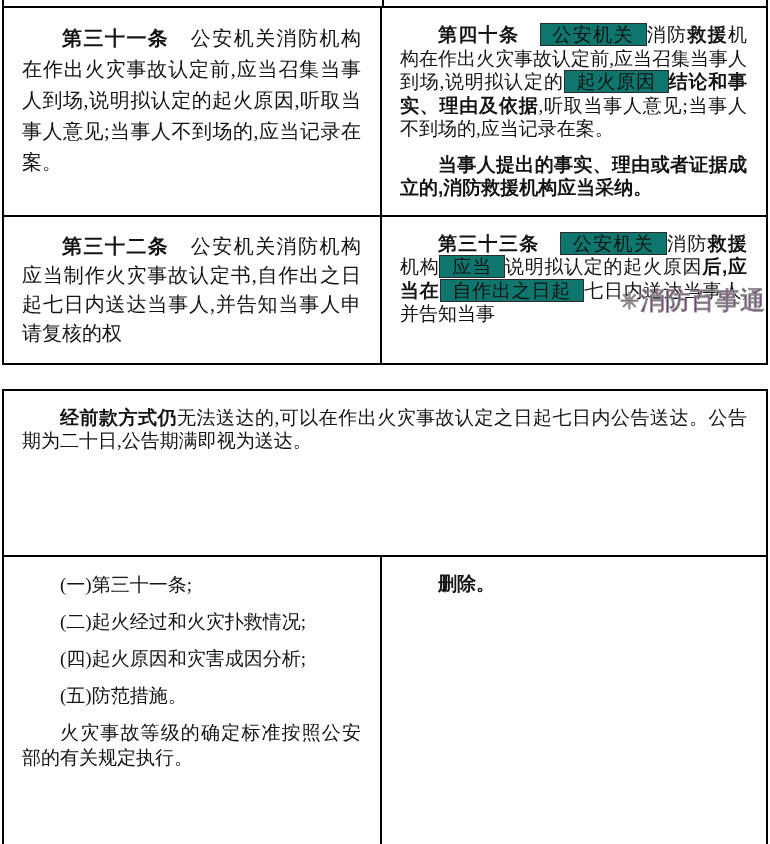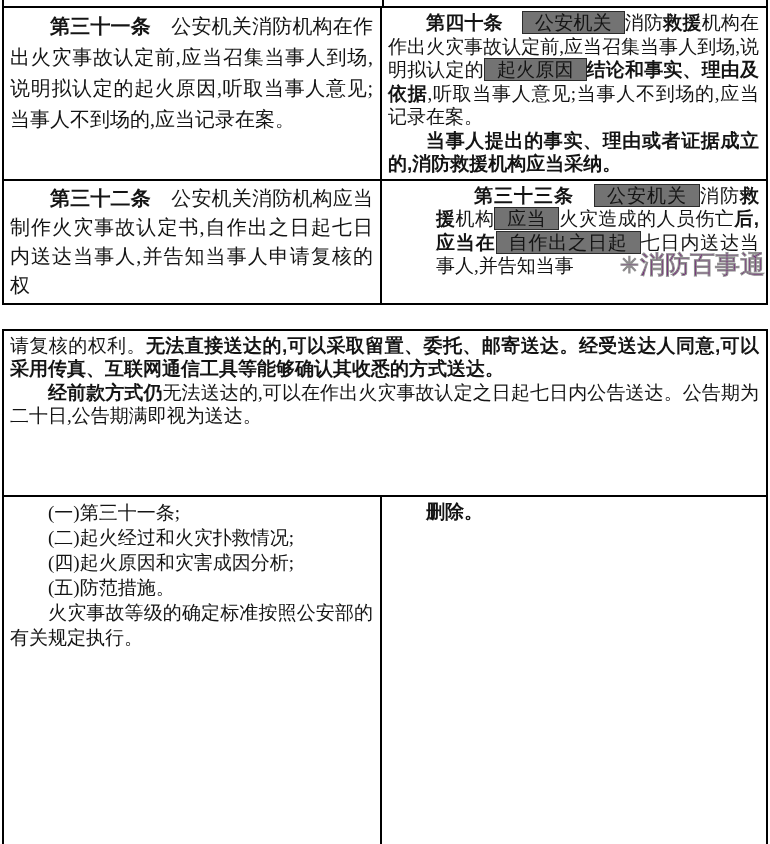--- a/index.html
+++ b/index.html
@@ -26,32 +26,32 @@
     text-align:justify;overflow:hidden;}
   .cell.left{width:378px;border-right:2px solid #000;flex:none;}
   .cell.right{flex:1;position:relative;}
 
   
   .lh31{font-size:20px;line-height:31px;}
   .lh29{font-size:20px;line-height:29px;}
   .lh25{font-size:19px;line-height:25px;}
   .rcol{font-size:19px;line-height:23.5px;}
 
-  .para{margin:0;}
+  .para{margin:12px;}
   .para.indent{text-indent:2em;}
 
   
   .em{font-family:"Liberation Sans", sans-serif;font-weight:700;}
   
-  .boxed{background:#737373;border:1px solid #2b2b2b;padding:0 12px;}
+  .boxed{background:#0f766e;border:1px solid #2b2b2b;padding:0 12px;}
 
   .gap{height:24px;}
 
   .mh-t1r1{min-height:168px;}
-  .mh-t1r2{min-height:84px;gap:48px;}
+  .mh-t1r2{min-height:84px;}
   .mh-t2r1{min-height:164px;}
   .mh-t2r2{min-height:380px;}
 
   .watermark{
     position:absolute;top:68px;right:1px;
     white-space:nowrap;
     font-family:"Liberation Sans", sans-serif;
     font-weight:400;font-size:25px;line-height:30px;
     color:#701a75;
     -webkit-text-stroke:1.1px #8f8f8f;
@@ -81,31 +81,30 @@
         </div>
     </div>
     <div class="row mh-t1r2">
       <div class="cell left lh29">
           <p class="para indent"><span class="em">第三十二条</span><span>　公安机关消防机构应当制作火灾事故认定书,自作出之日起七日内送达当事人,并告知当事人申请复核的权</span></p>
         </div>
       <div class="cell right rcol">
         <div class="watermark">
           <span class="wm-icon">✳</span><span>消防百事通</span>
         </div>
-      <p class="para indent"><span class="em">第三十三条</span><span>　</span><span class="boxed">公安机关</span><span>消防</span><span class="em">救援</span><span>机构</span><span class="boxed">应当</span><span>火灾造成的人员伤亡</span><span class="em">后,应当在</span><span class="boxed">自作出之日起</span><span>七日内送达当事人,并告知当事</span></p>
+      <p class="para indent"><span class="em">第三十三条</span><span>　</span><span class="boxed">公安机关</span><span>消防</span><span class="em">救援</span><span>机构</span><span class="boxed">应当</span><span>说明拟认定的起火原因</span><span class="em">后,应当在</span><span class="boxed">自作出之日起</span><span>七日内送达当事人,并告知当事</span></p>
         </div>
     </div>
   </div>
 
   <div class="gap"></div>
 
   <div class="tbl cut-bottom">
     <div class="row mh-t2r1">
       <div class="cell right rcol">
-          <p class="para"><span>请复核的权利。</span><span class="em">无法直接送达的,可以采取留置、委托、邮寄送达。经受送达人同意,可以采用传真、互联网通信工具等能够确认其收悉的方式送达。</span></p>
           <p class="para indent"><span class="em">经前款方式仍</span><span>无法送达的,可以在作出火灾事故认定之日起七日内公告送达。公告期为二十日,公告期满即视为送达。</span></p>
         </div>
     </div>
     <div class="row mh-t2r2">
       <div class="cell left lh25">
           <p class="para indent"><span>(一)第三十一条;</span></p>
           <p class="para indent"><span>(二)起火经过和火灾扑救情况;</span></p>
           <p class="para indent"><span>(四)起火原因和灾害成因分析;</span></p>
           <p class="para indent"><span>(五)防范措施。</span></p>
           <p class="para indent"><span>火灾事故等级的确定标准按照公安部的有关规定执行。</span></p>

